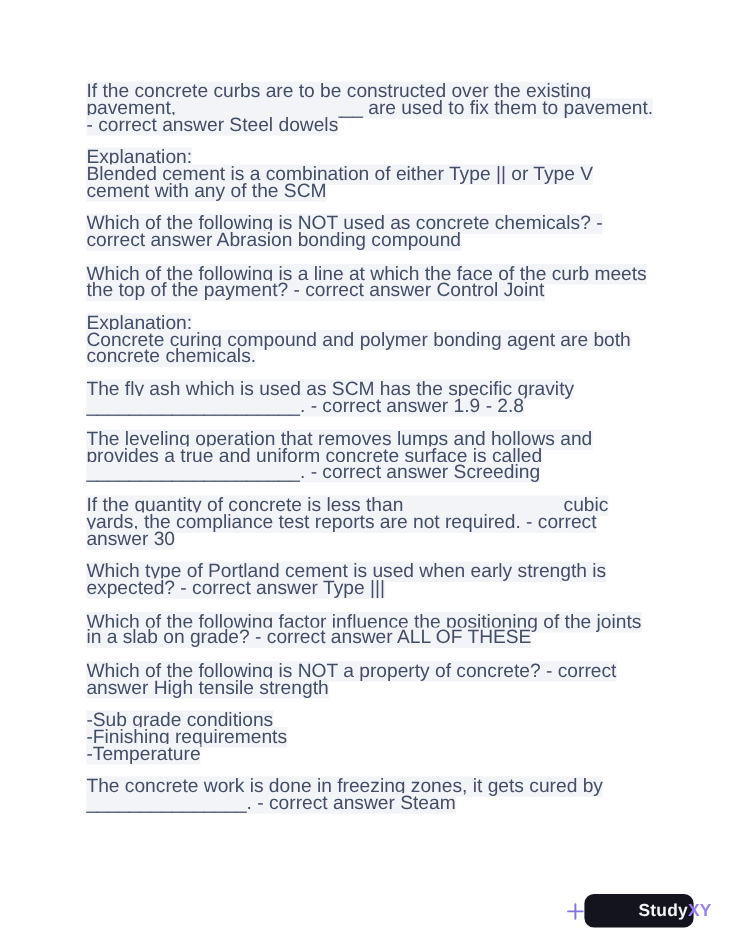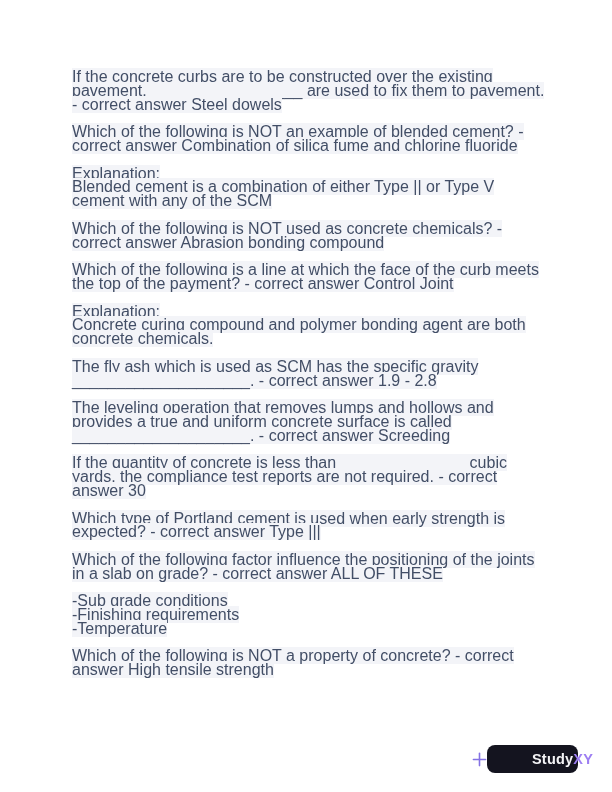--- a/index.html
+++ b/index.html
@@ -59,36 +59,36 @@
     margin-left: 40px;
   }
   .brand-badge .brand-primary { color: #f4f4f6; }
   .brand-badge .brand-accent  { color: #9d7ef2; }
 </style>
 </head>
 <body>
 
 <div class="doc-content">
   <p><span class="hl">If the concrete curbs are to be constructed over the existing pavement, _________________ are used to fix them to pavement. - correct answer Steel dowels</span></p>
-  <p><span class="hl">Which of the following is NOT an example of blended cement? - correct answer Combination of silica fume and chlorine fluoride</span></p>
   <p><span class="hl">Explanation:
 Blended cement is a combination of either Type || or Type V cement with any of the SCM</span></p>
   <p><span class="hl">Which of the following is NOT used as concrete chemicals? - correct answer Abrasion bonding compound</span></p>
   <p><span class="hl">Which of the following is a line at which the face of the curb meets the top of the payment? - correct answer Control Joint</span></p>
   <p><span class="hl">Explanation:
 Concrete curing compound and polymer bonding agent are both concrete chemicals.</span></p>
   <p><span class="hl">The fly ash which is used as SCM has the specific gravity ____________________. - correct answer 1.9 - 2.8</span></p>
   <p><span class="hl">The leveling operation that removes lumps and hollows and provides a true and uniform concrete surface is called ____________________. - correct answer Screeding</span></p>
   <p><span class="hl">If the quantity of concrete is less than ______________ cubic yards, the compliance test reports are not required. - correct answer 30</span></p>
   <p><span class="hl">Which type of Portland cement is used when early strength is expected? - correct answer Type |||</span></p>
   <p><span class="hl">Which of the following factor influence the positioning of the joints in a slab on grade? - correct answer ALL OF THESE</span></p>
+  <p><span class="hl">Which of the following is NOT a property of concrete? - correct answer High tensile strength</span></p>
   <p><span class="hl">-Sub grade conditions
 -Finishing requirements
 -Temperature</span></p>
-  <p><span class="hl">Which of the following is NOT a property of concrete? - correct answer High tensile strength</span></p>
+  <p><span class="hl">The concrete work is done in freezing zones, it gets cured by _______________. - correct answer Steam</span></p>
 </div>
 
 <div class="brand-badge">
   <svg class="plus-icon" viewBox="0 0 16 16" aria-hidden="true">
     <line x1="8" y1="1.5" x2="8" y2="14.5" stroke="#8472e4" stroke-width="1.7" stroke-linecap="round"></line>
     <line x1="1.5" y1="8" x2="14.5" y2="8" stroke="#8472e4" stroke-width="1.7" stroke-linecap="round"></line>
   </svg>
   <span class="brand-text"><span class="brand-primary">Study</span><span class="brand-accent">XY</span></span>
 </div>
 

